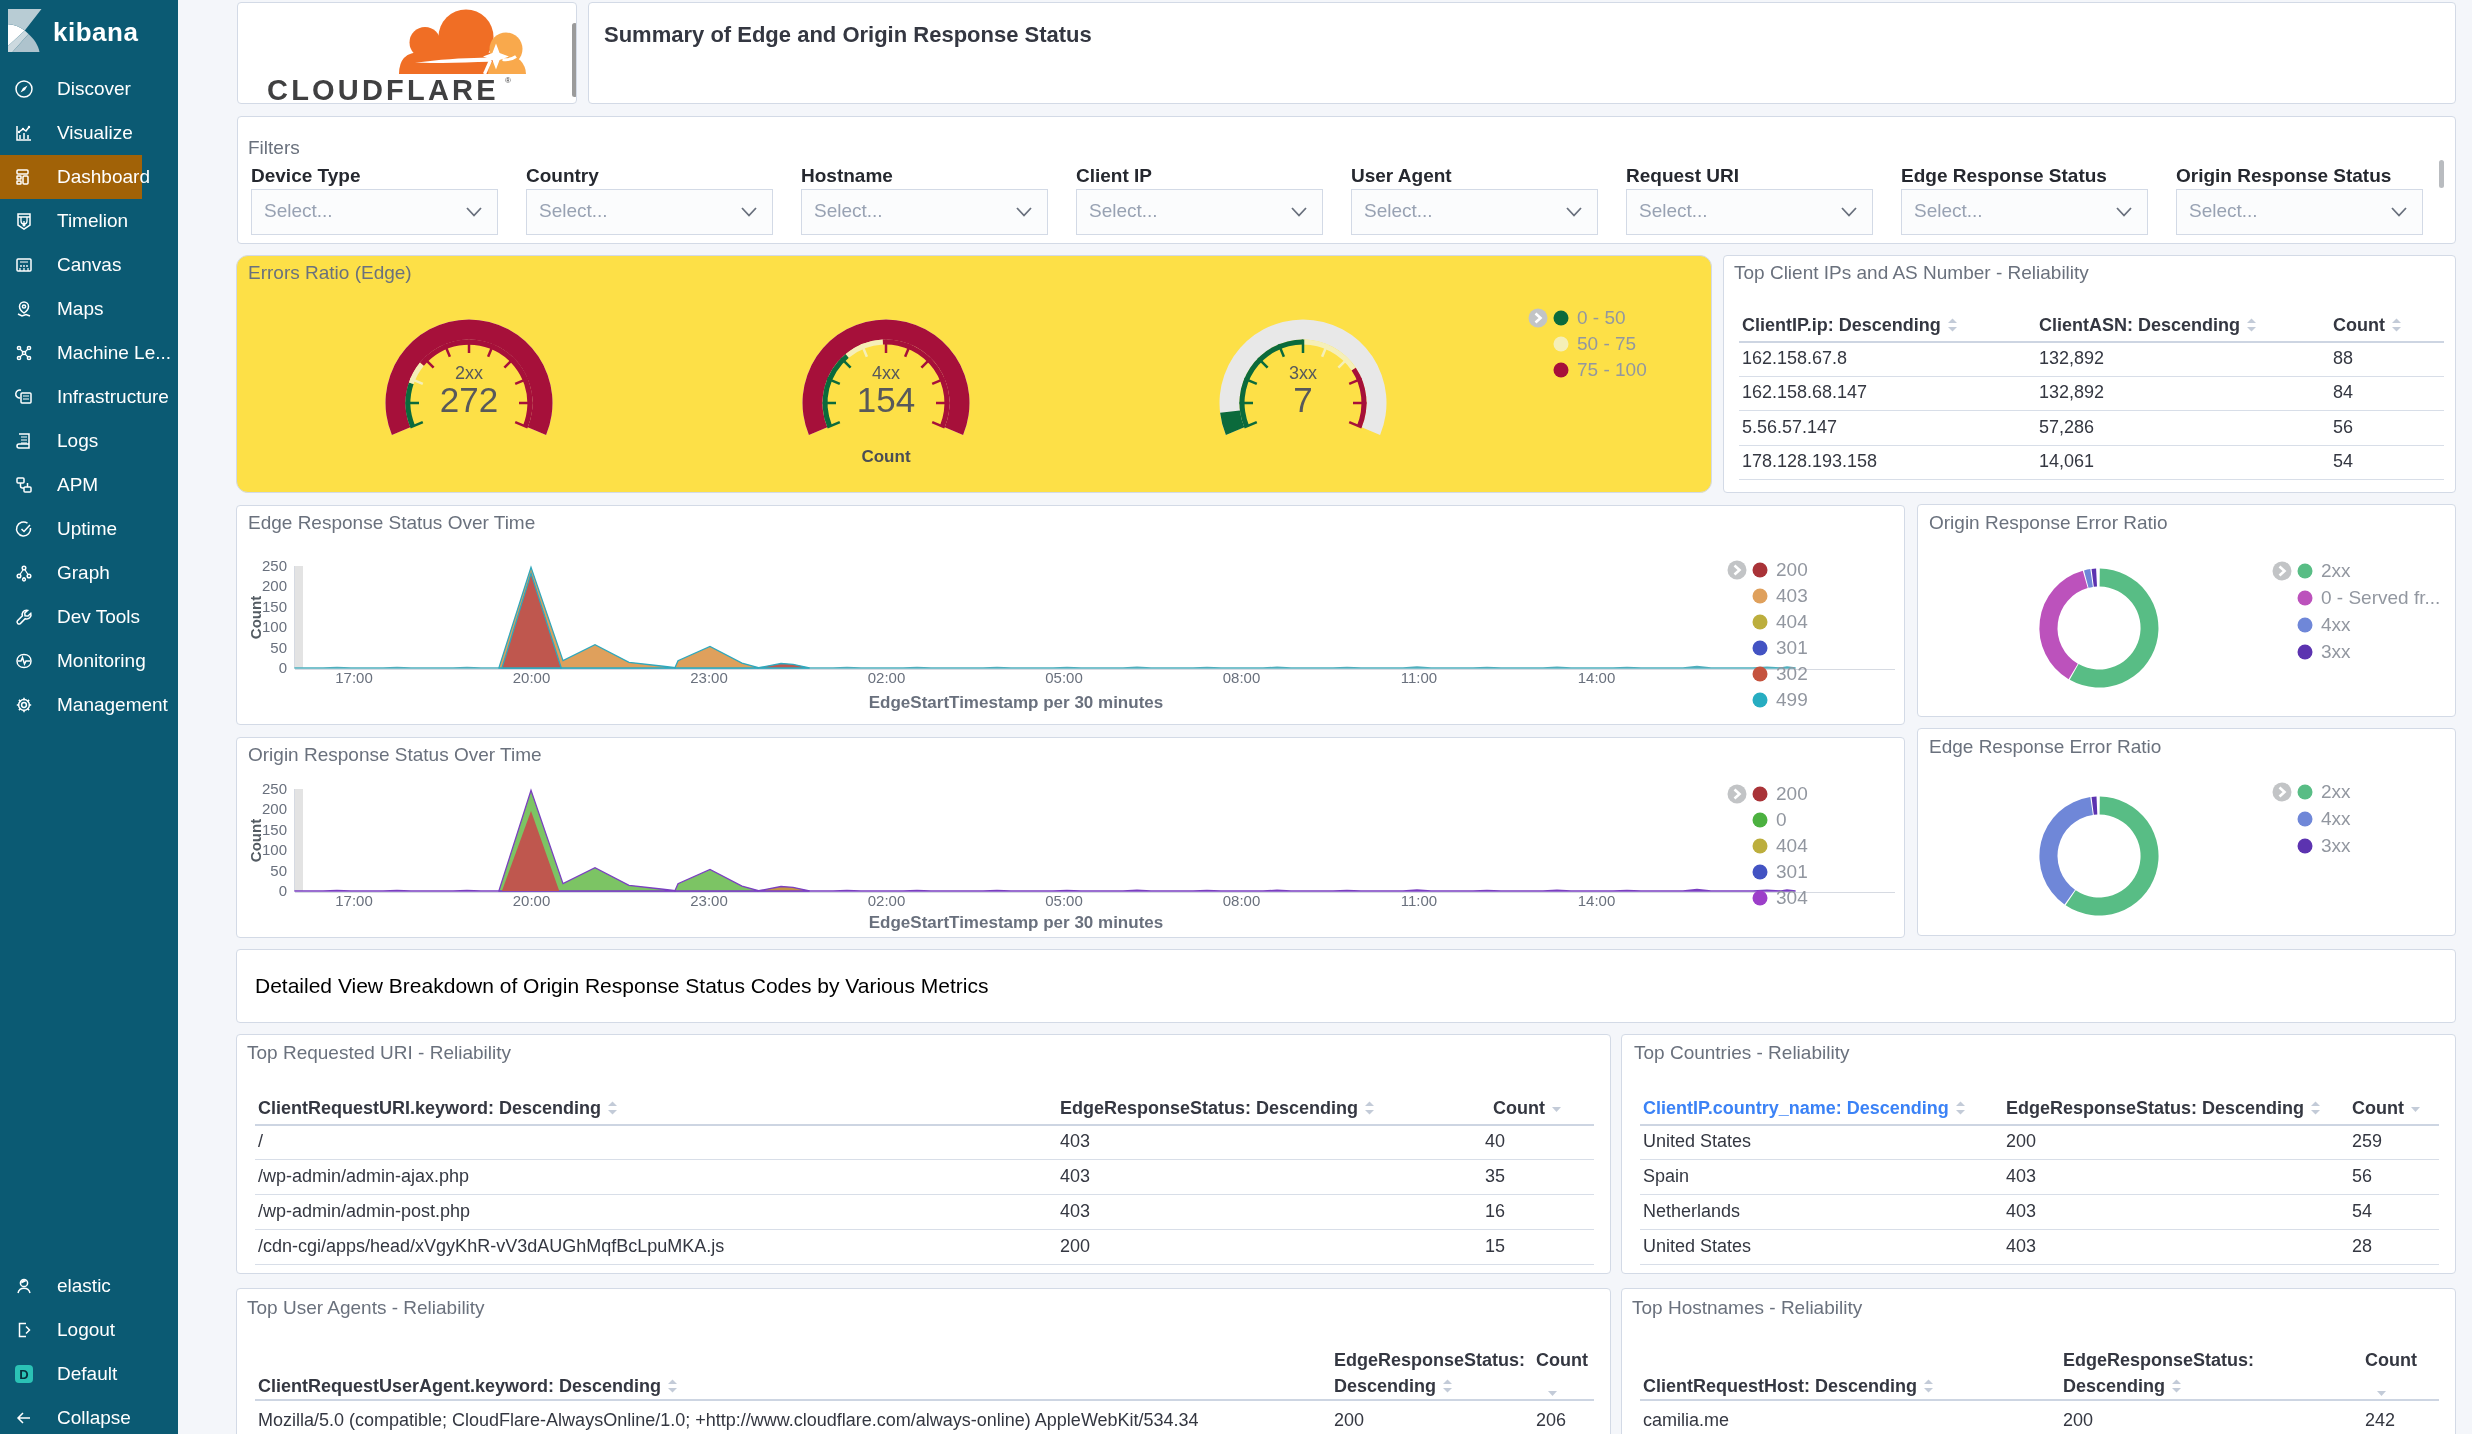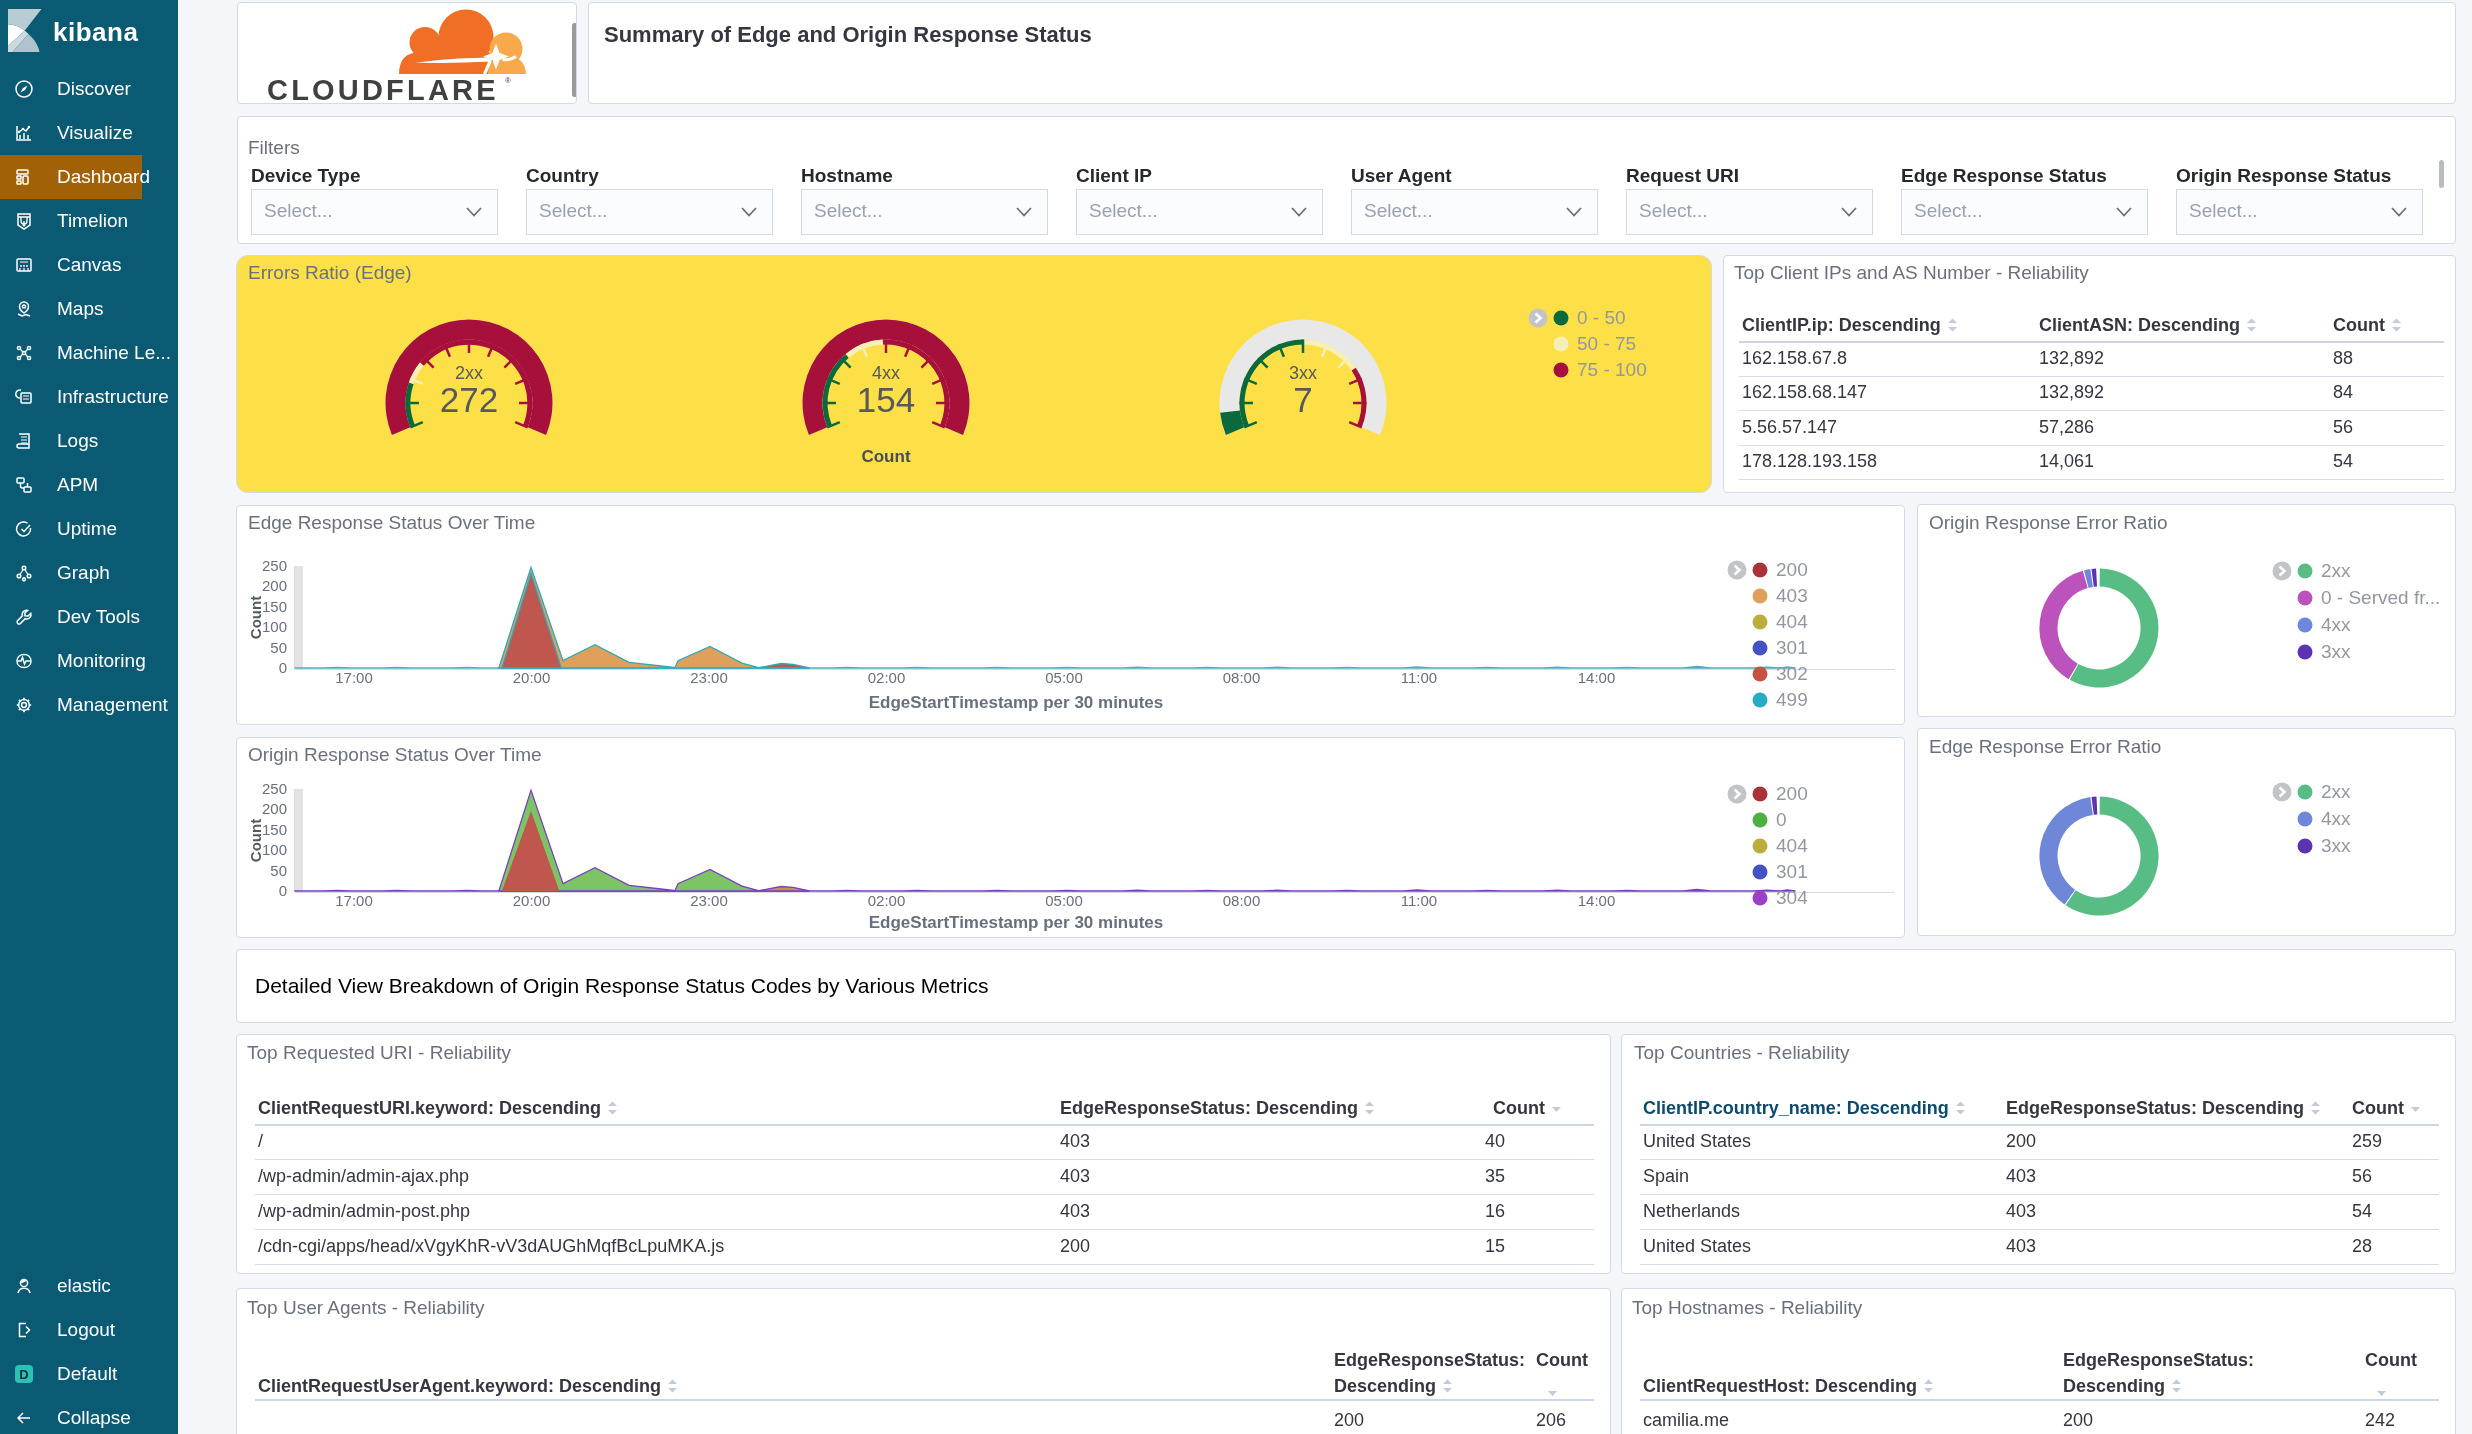--- a/index.html
+++ b/index.html
@@ -507,21 +507,21 @@
 <div style="position:absolute;left:823px;top:166px;font-size:18px;color:#343741;white-space:nowrap">403</div>
 <div style="position:absolute;left:1248px;top:166px;font-size:18px;color:#343741;white-space:nowrap">16</div>
 <div style="position:absolute;left:18px;top:194px;width:1339px;height:1px;background:#d8dee8"></div>
 <div style="position:absolute;left:21px;top:201px;font-size:18px;color:#343741;white-space:nowrap">/cdn-cgi/apps/head/xVgyKhR-vV3dAUGhMqfBcLpuMKA.js</div>
 <div style="position:absolute;left:823px;top:201px;font-size:18px;color:#343741;white-space:nowrap">200</div>
 <div style="position:absolute;left:1248px;top:201px;font-size:18px;color:#343741;white-space:nowrap">15</div>
 <div style="position:absolute;left:18px;top:229px;width:1339px;height:1px;background:#d8dee8"></div>
   </div>
 <div style="position:absolute;left:1621px;top:1034px;width:835px;height:240px;background:#fff;border:1px solid #d3dae6;border-radius:4px;overflow:hidden;box-sizing:border-box">
     <div style="position:absolute;left:12px;top:7px;font-size:19px;color:#6a717d;white-space:nowrap">Top Countries - Reliability</div>
-<div style="position:absolute;left:21px;top:63px;font-size:18px;font-weight:bold;color:#0c4a6e;white-space:nowrap">ClientIP.country_name: Descending<svg width="13" height="18" viewBox="0 0 13 18" style="vertical-align:-3px;margin-left:5px">
+<div style="position:absolute;left:21px;top:63px;font-size:18px;font-weight:bold;color:#3b82f6;white-space:nowrap">ClientIP.country_name: Descending<svg width="13" height="18" viewBox="0 0 13 18" style="vertical-align:-3px;margin-left:5px">
         <path d="M2,7 L6.5,2.5 L11,7 Z" fill="#c3cbd8"></path>
         <path d="M2,11 L6.5,15.5 L11,11 Z" fill="#c3cbd8"></path>
       </svg></div>
 <div style="position:absolute;left:384px;top:63px;font-size:18px;font-weight:bold;color:#343741;white-space:nowrap">EdgeResponseStatus: Descending<svg width="13" height="18" viewBox="0 0 13 18" style="vertical-align:-3px;margin-left:5px">
         <path d="M2,7 L6.5,2.5 L11,7 Z" fill="#c3cbd8"></path>
         <path d="M2,11 L6.5,15.5 L11,11 Z" fill="#c3cbd8"></path>
       </svg></div>
 <div style="position:absolute;left:730px;top:63px;font-size:18px;font-weight:bold;color:#343741;white-space:nowrap">Count<svg width="13" height="10" viewBox="0 0 13 10" style="vertical-align:-1px;margin-left:5px">
         <path d="M2,2 L6.5,7 L11,2 Z" fill="#c3cbd8"></path>
       </svg></div>
@@ -552,20 +552,21 @@
 <div style="position:absolute;left:1097px;top:61px;font-size:18px;font-weight:bold;color:#343741;white-space:nowrap">EdgeResponseStatus:</div>
 <div style="position:absolute;left:1097px;top:87px;font-size:18px;font-weight:bold;color:#343741;white-space:nowrap">Descending<svg width="13" height="18" viewBox="0 0 13 18" style="vertical-align:-3px;margin-left:5px">
         <path d="M2,7 L6.5,2.5 L11,7 Z" fill="#c3cbd8"></path>
         <path d="M2,11 L6.5,15.5 L11,11 Z" fill="#c3cbd8"></path>
       </svg></div>
 <div style="position:absolute;left:1299px;top:61px;font-size:18px;font-weight:bold;color:#343741;white-space:nowrap">Count</div>
 <div style="position:absolute;left:1304px;top:95px"><svg width="13" height="10" viewBox="0 0 13 10" style="vertical-align:-1px;margin-left:5px">
         <path d="M2,2 L6.5,7 L11,2 Z" fill="#c3cbd8"></path>
       </svg></div>
 <div style="position:absolute;left:18px;top:110px;width:1339px;height:2px;background:#cdd5e2"></div>
+<div style="position:absolute;left:21px;top:121px;font-size:18px;color:#343741;white-space:nowrap">Mozilla/5.0 (compatible; CloudFlare-AlwaysOnline/1.0; +http://www.cloudflare.com/always-online) AppleWebKit/534.34</div>
 <div style="position:absolute;left:1097px;top:121px;font-size:18px;color:#343741;white-space:nowrap">200</div>
 <div style="position:absolute;left:1299px;top:121px;font-size:18px;color:#343741;white-space:nowrap">206</div>
   </div>
 <div style="position:absolute;left:1621px;top:1288px;width:835px;height:152px;background:#fff;border:1px solid #d3dae6;border-radius:4px;overflow:hidden;box-sizing:border-box">
     <div style="position:absolute;left:10px;top:8px;font-size:19px;color:#6a717d;white-space:nowrap">Top Hostnames - Reliability</div>
 <div style="position:absolute;left:21px;top:87px;font-size:18px;font-weight:bold;color:#343741;white-space:nowrap">ClientRequestHost: Descending<svg width="13" height="18" viewBox="0 0 13 18" style="vertical-align:-3px;margin-left:5px">
         <path d="M2,7 L6.5,2.5 L11,7 Z" fill="#c3cbd8"></path>
         <path d="M2,11 L6.5,15.5 L11,11 Z" fill="#c3cbd8"></path>
       </svg></div>
 <div style="position:absolute;left:441px;top:61px;font-size:18px;font-weight:bold;color:#343741;white-space:nowrap">EdgeResponseStatus:</div>

